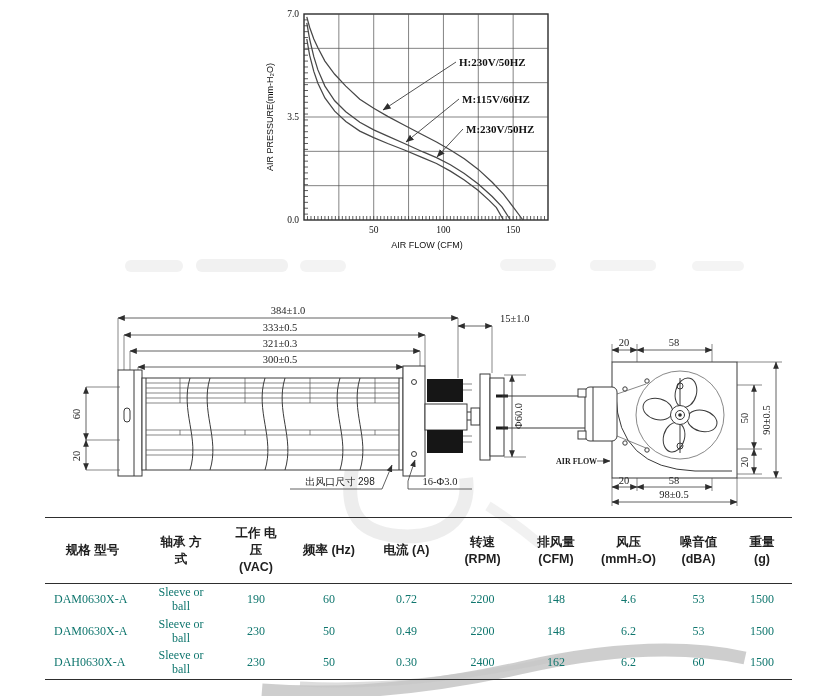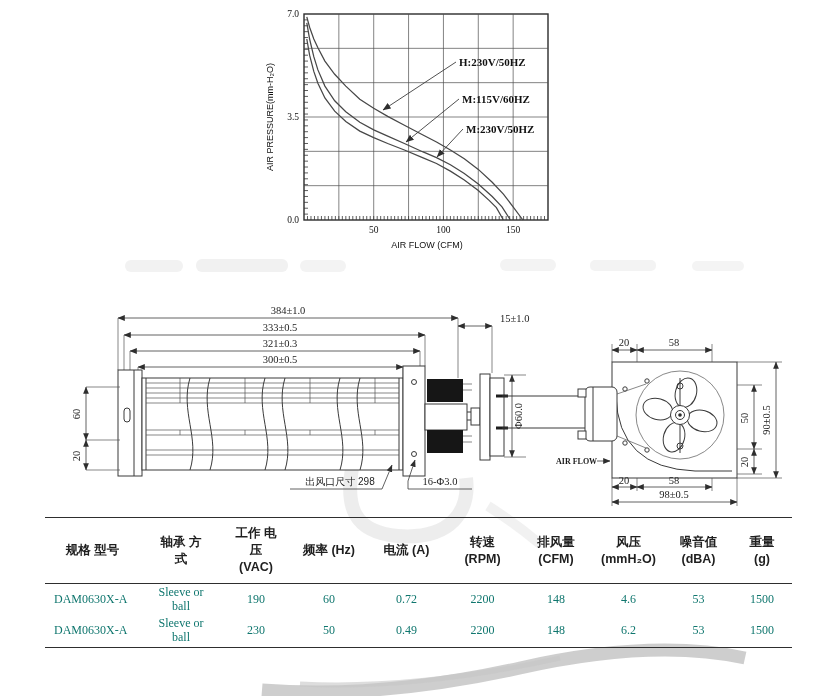--- a/index.html
+++ b/index.html
@@ -452,15 +452,28 @@
 ball</td>
         <td>230</td>
         <td>50</td>
         <td>0.49</td>
         <td>2200</td>
         <td>148</td>
         <td>6.2</td>
         <td>53</td>
         <td>1500</td>
       </tr>
+      <tr>
+        <td>DAH0630X-A</td>
+        <td>Sleeve or
+ball</td>
+        <td>230</td>
+        <td>50</td>
+        <td>0.30</td>
+        <td>2400</td>
+        <td>162</td>
+        <td>6.2</td>
+        <td>60</td>
+        <td>1500</td>
+      </tr>
     </tbody>
   </table>
 </div>
 
 </body></html>

